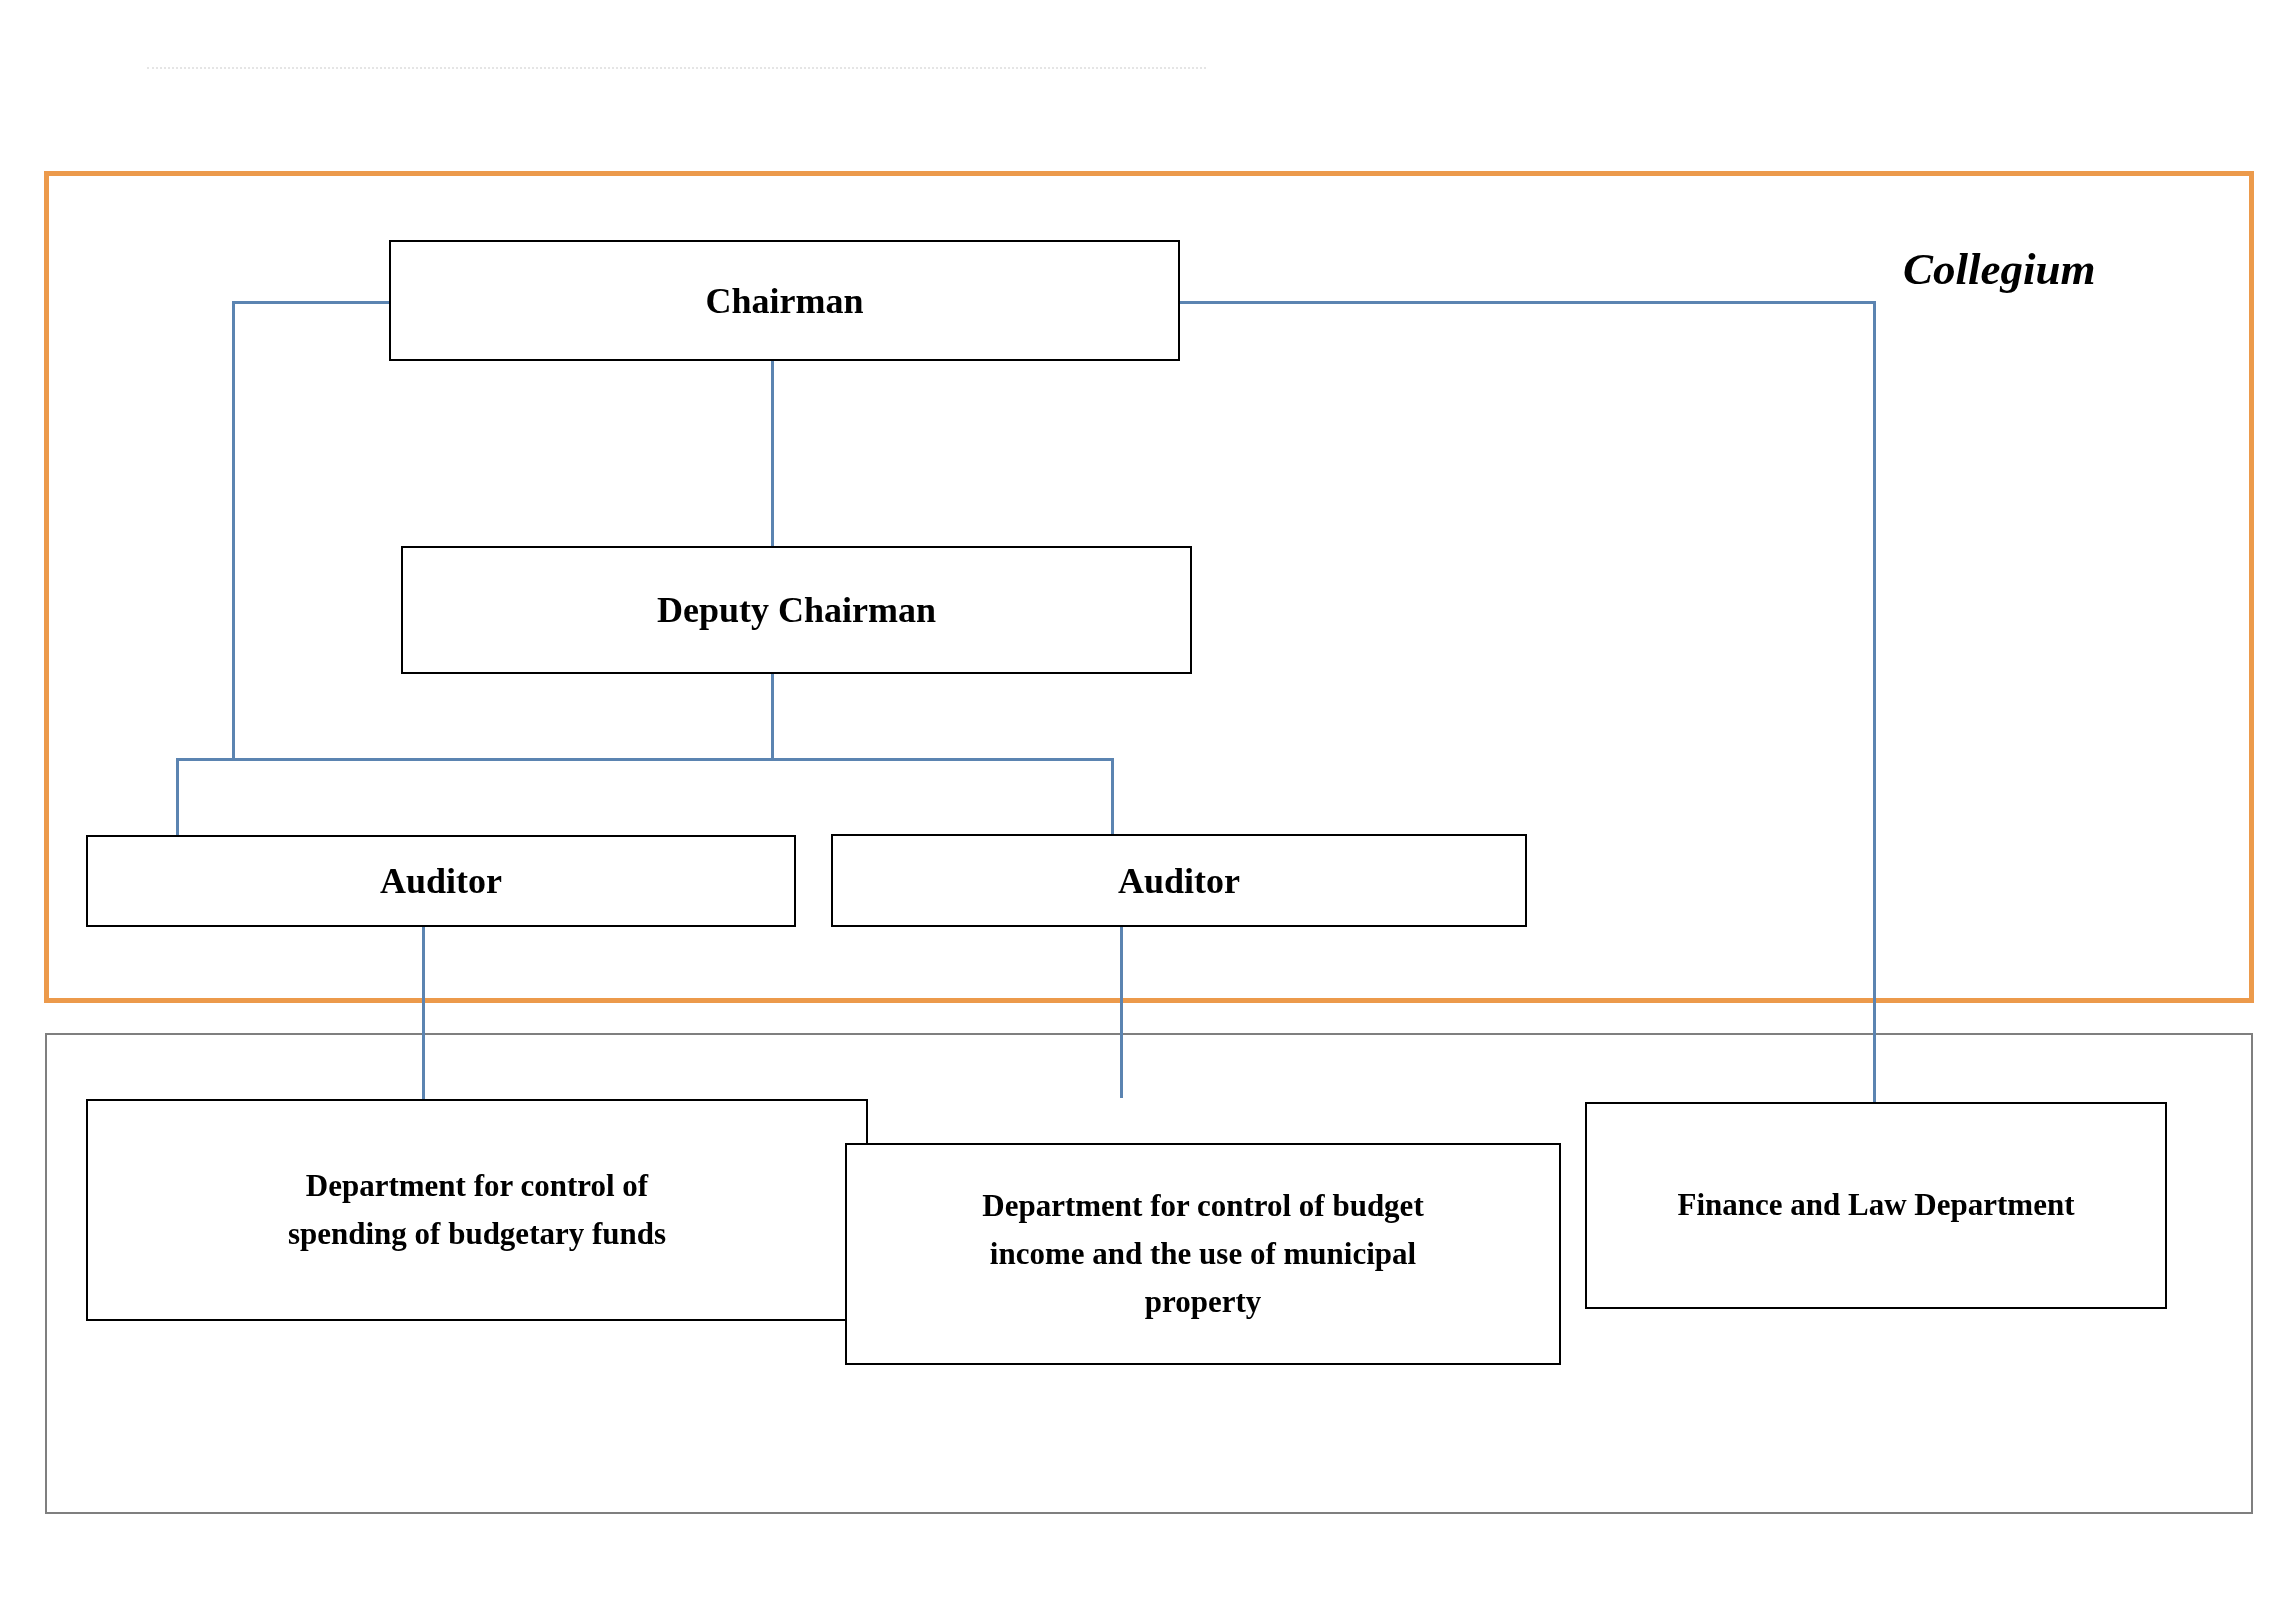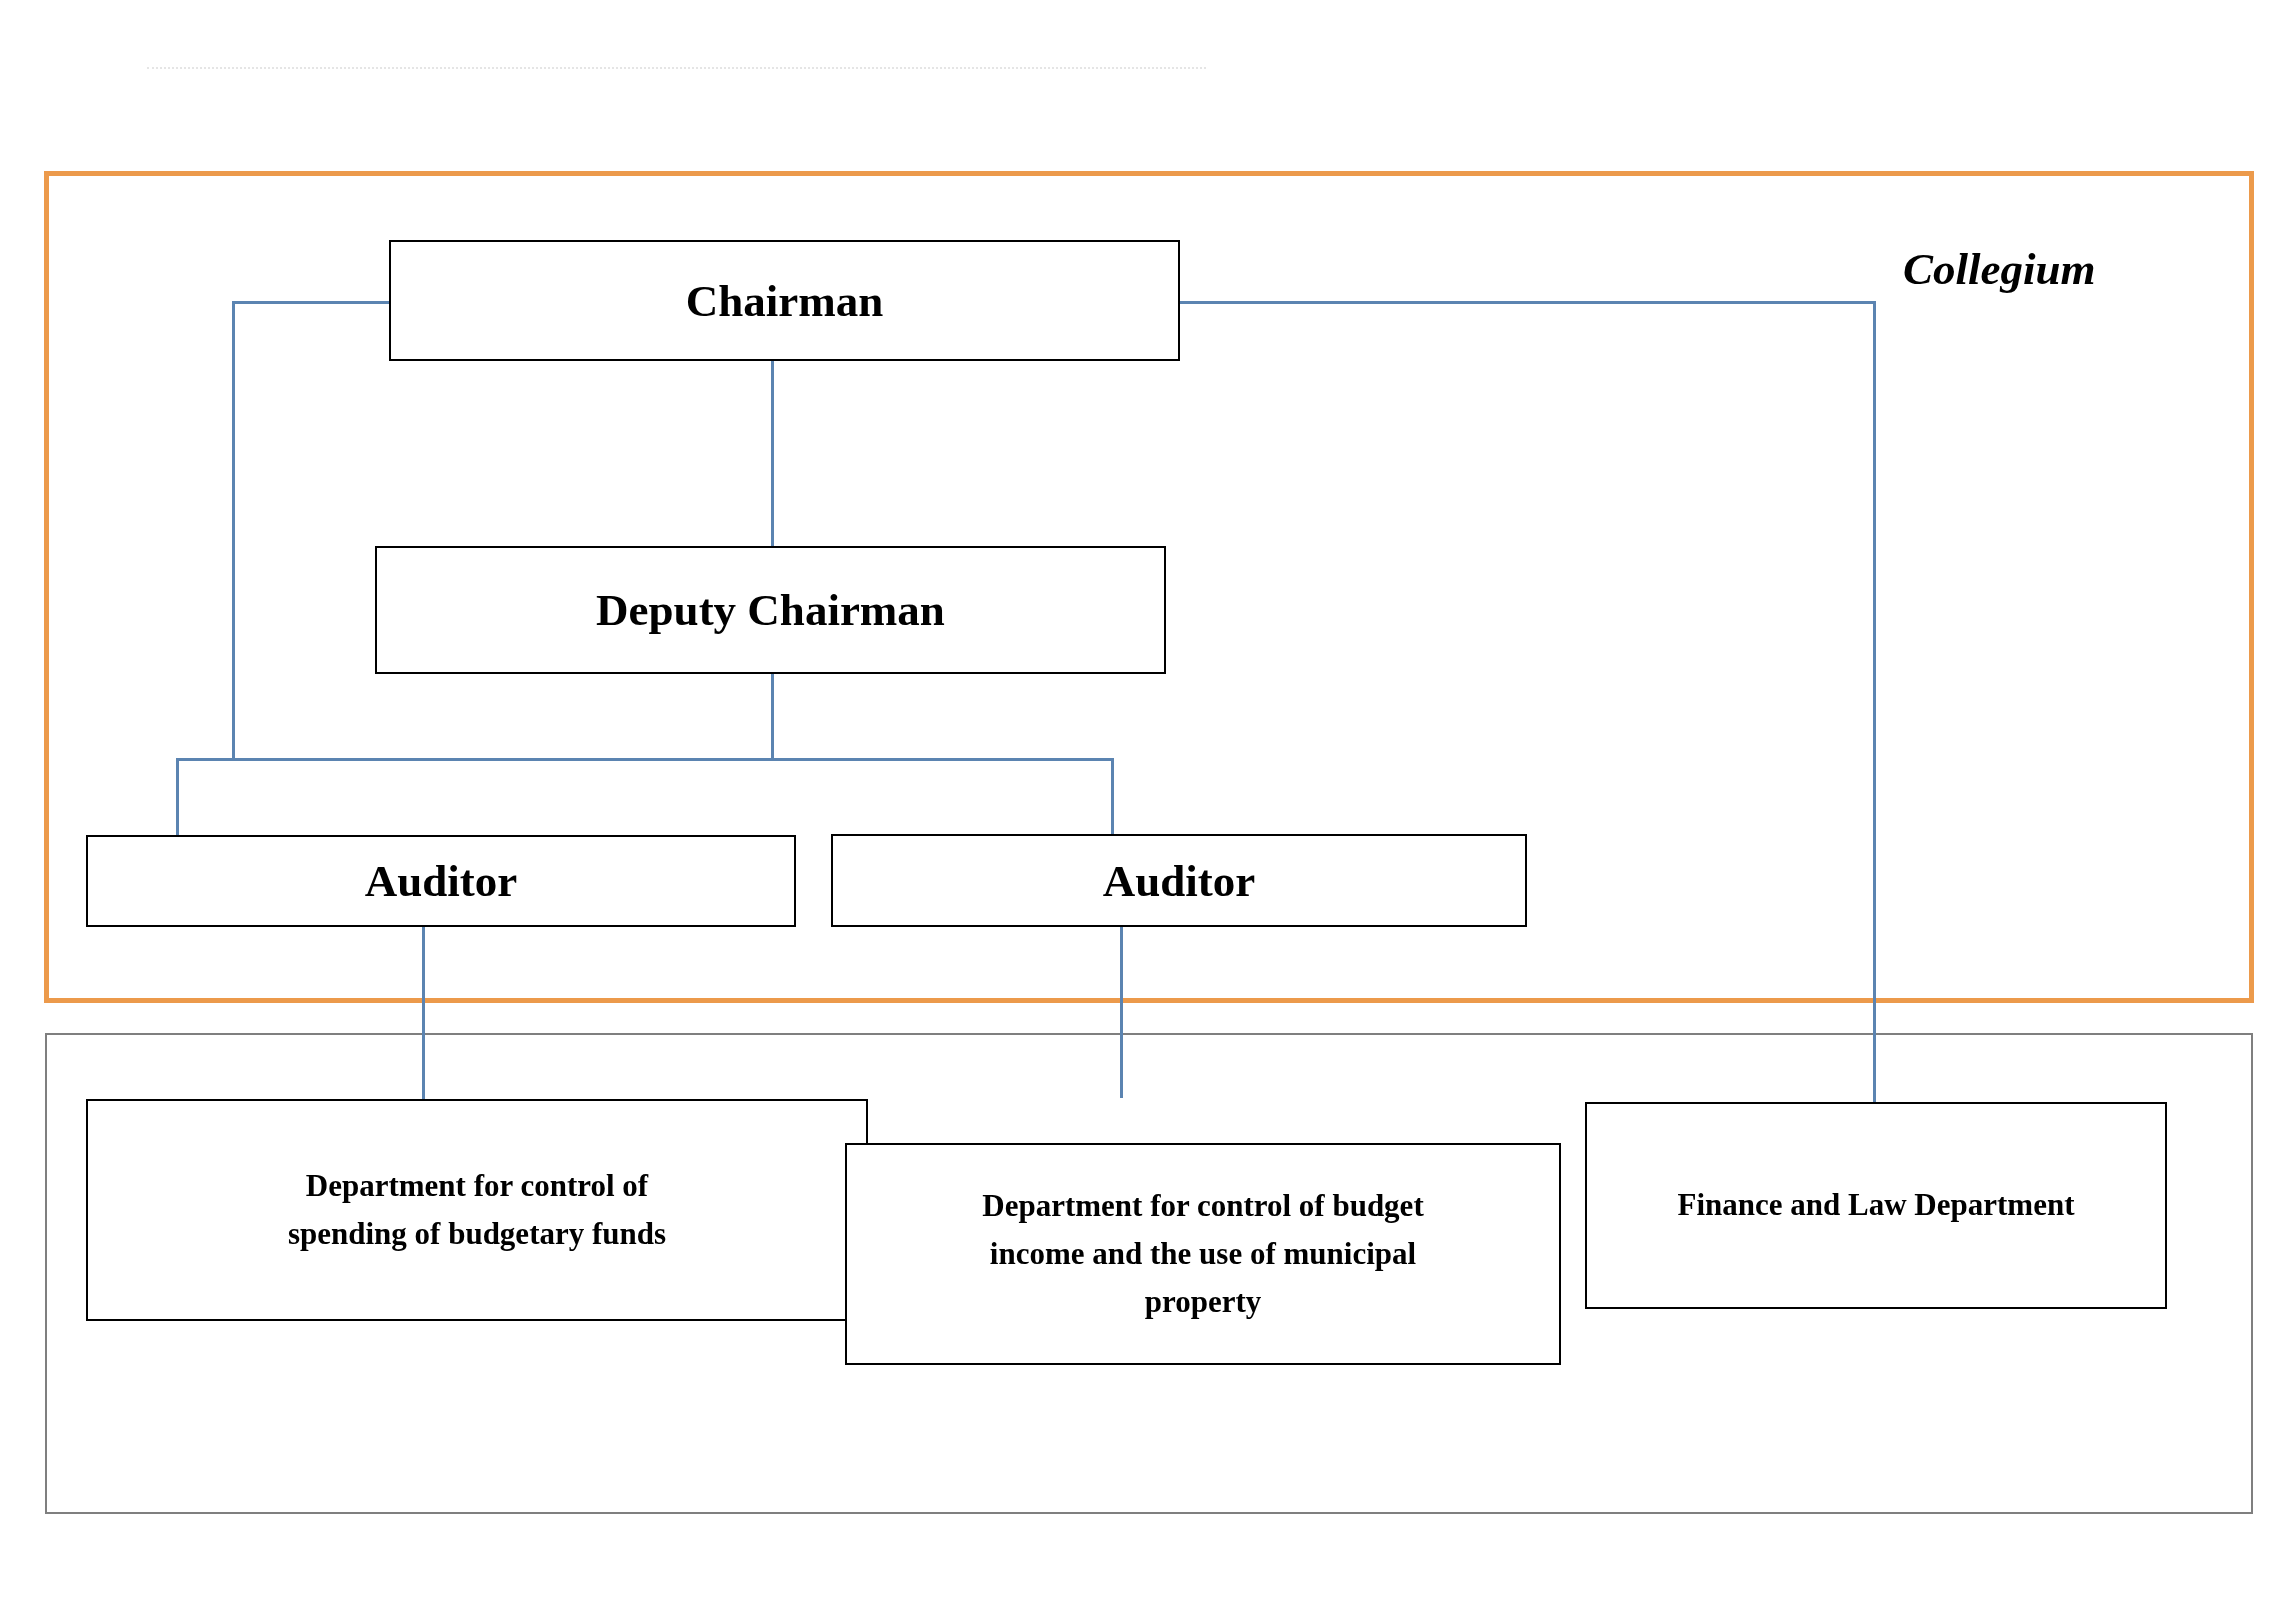--- a/index.html
+++ b/index.html
@@ -38,24 +38,24 @@
     border: 2.9px solid #000000;
     box-sizing: border-box;
     background: #ffffff;
     display: flex;
     align-items: center;
     justify-content: center;
     text-align: center;
     color: #000000;
   }
   .node .lbl { font-weight: bold; }
-  .big   .lbl { font-size: 45px; }
+  .big   .lbl { font-size: 36px; }
   .small .lbl { font-size: 31px; line-height: 1.55; }
   .node-chairman { left: 389px; top: 240px; width: 791px; height: 121px; }
-  .node-deputy   { left: 375px; top: 546px; width: 791px; height: 128px; }
+  .node-deputy   { left: 401px; top: 546px; width: 791px; height: 128px; }
   .node-auditor1 { left:  86px; top: 835px; width: 710px; height:  92px; }
   .node-auditor2 { left: 831px; top: 834px; width: 696px; height:  93px; }
   .node-dept1    { left:  86px; top: 1099px; width: 782px; height: 222px; }
   .node-dept2    { left: 845px; top: 1099px; width: 716px; height: 222px; margin-top: 44px; }
   .node-finance  { left: 1585px; top: 1102px; width: 582px; height: 207px; }
   .node-dept1 .lbl { max-width: 461px; }
   .node-dept2 .lbl { max-width: 529px; }
   .node-finance .lbl { max-width: 549px; }
   
   .collegium-caption {

